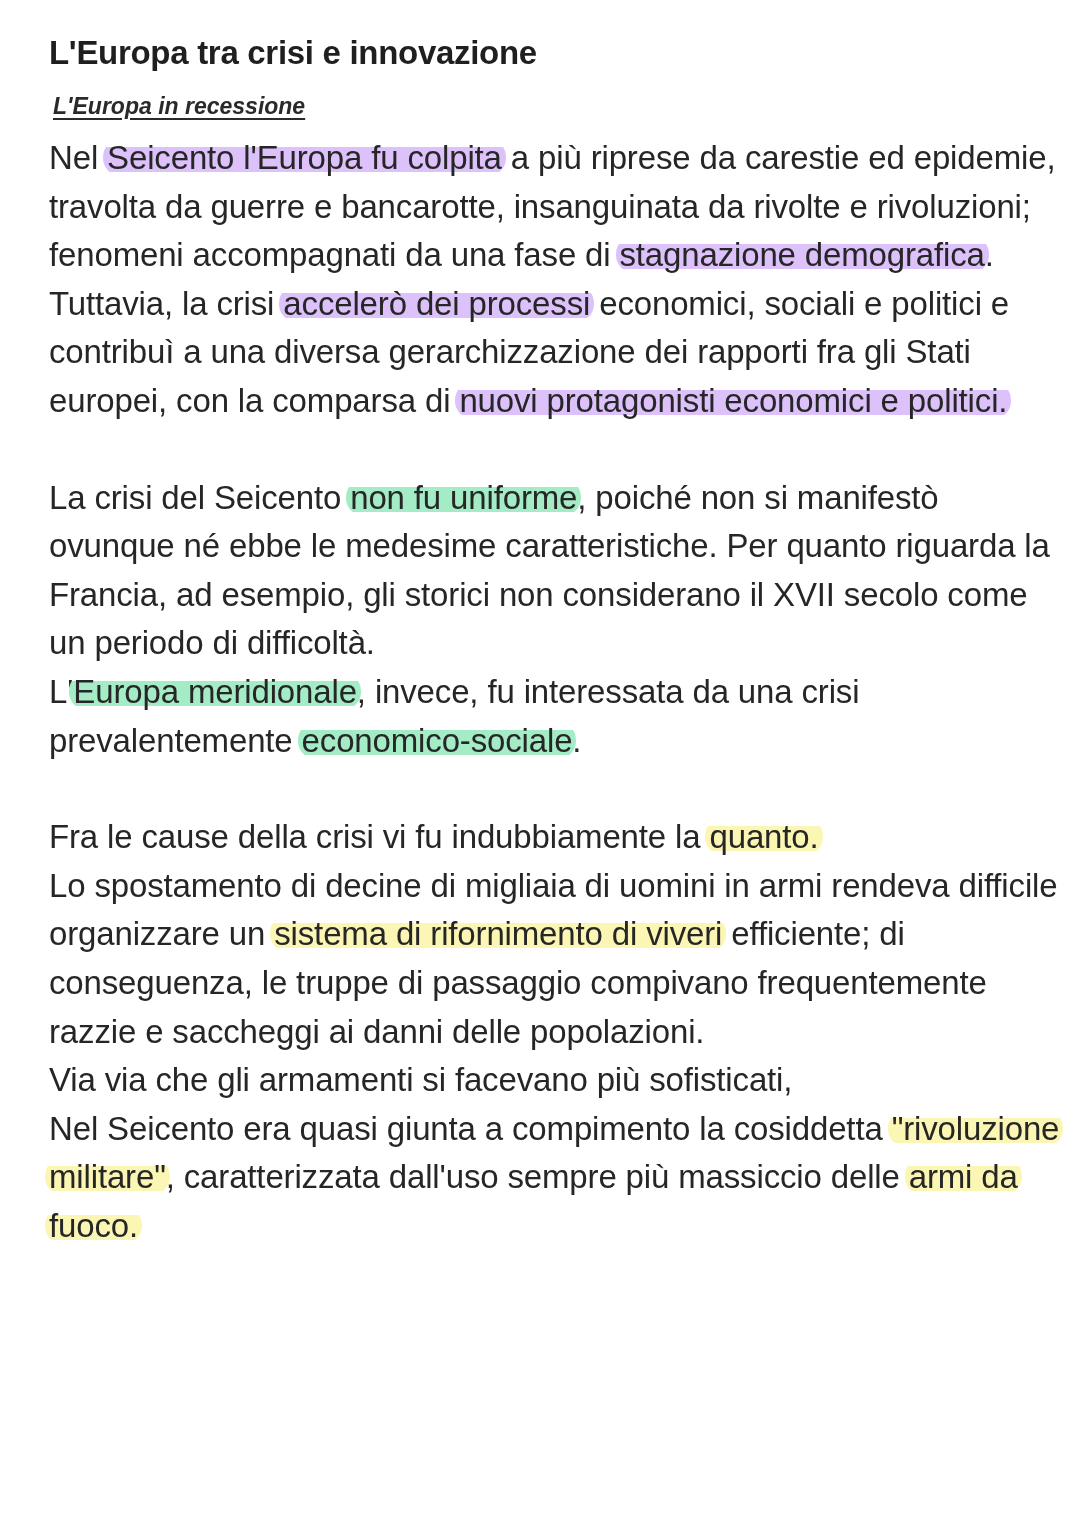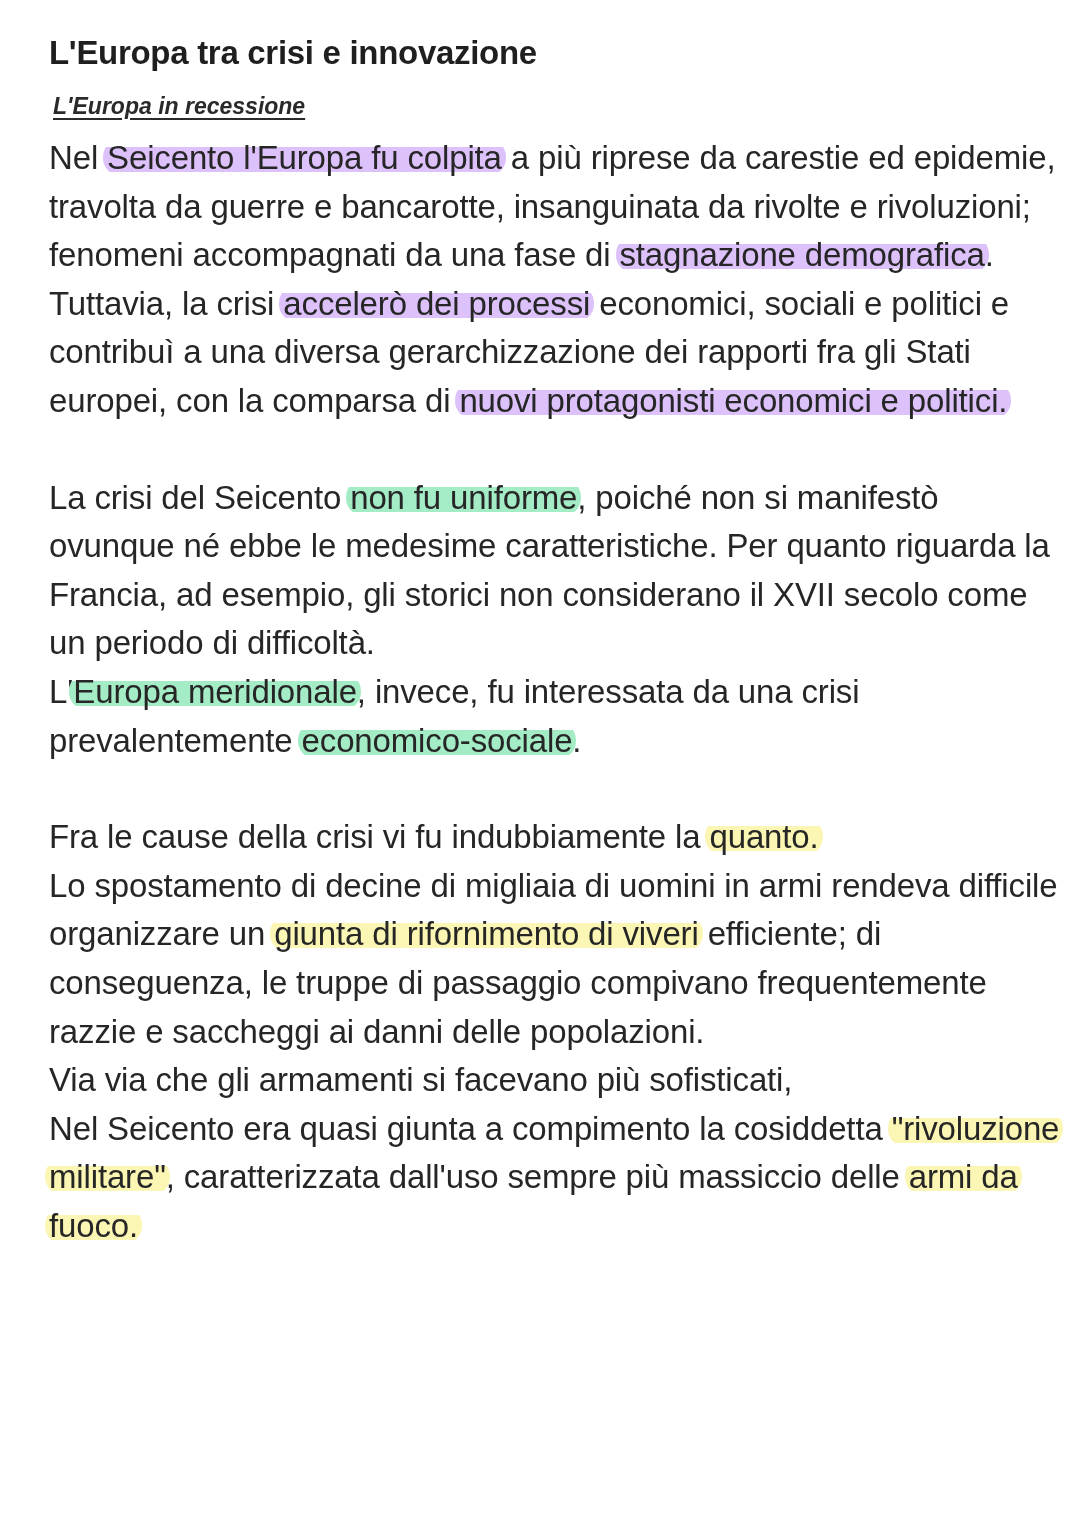--- a/index.html
+++ b/index.html
@@ -35,17 +35,17 @@
   <h1 class="title">L'Europa tra crisi e innovazione</h1>
   <h2 class="subtitle">L'Europa in recessione</h2>
   <div id="body">
       <p class="para"><span>Nel </span><span class="hl purple">Seicento l'Europa fu colpita</span><span> a più riprese da carestie ed epidemie, travolta da guerre e bancarotte, insanguinata da rivolte e rivoluzioni; fenomeni accompagnati da una fase di </span><span class="hl purple">stagnazione demografica</span><span>.</span></p>
       <p class="para"><span>Tuttavia, la crisi </span><span class="hl purple">accelerò dei processi</span><span> economici, sociali e politici e contribuì a una diversa gerarchizzazione dei rapporti fra gli Stati europei, con la comparsa di </span><span class="hl purple">nuovi protagonisti economici e politici.</span></p>
       <div class="gap"></div>
       <p class="para"><span>La crisi del Seicento </span><span class="hl green">non fu uniforme</span><span>, poiché non si manifestò ovunque né ebbe le medesime caratteristiche. Per quanto riguarda la Francia, ad esempio, gli storici non considerano il XVII secolo come un periodo di difficoltà.</span></p>
       <p class="para"><span>L'</span><span class="hl green">Europa meridionale</span><span>, invece, fu interessata da una crisi prevalentemente </span><span class="hl green">economico-sociale</span><span>.</span></p>
       <div class="gap"></div>
       <p class="para"><span>Fra le cause della crisi vi fu indubbiamente la </span><span class="hl yellow">quanto.</span></p>
-      <p class="para"><span>Lo spostamento di decine di migliaia di uomini in armi rendeva difficile organizzare un </span><span class="hl yellow">giunta di rifornimento di viveri</span><span> efficiente; di conseguenza, le truppe di passaggio compivano frequentemente razzie e saccheggi ai danni delle popolazioni.</span></p>
+      <p class="para"><span>Lo spostamento di decine di migliaia di uomini in armi rendeva difficile organizzare un </span><span class="hl yellow">sistema di rifornimento di viveri</span><span> efficiente; di conseguenza, le truppe di passaggio compivano frequentemente razzie e saccheggi ai danni delle popolazioni.</span></p>
       <p class="para"><span>Via via che gli armamenti si facevano più sofisticati,</span></p>
       <p class="para"><span>Nel Seicento era quasi giunta a compimento la cosiddetta </span><span class="hl yellow">"rivoluzione militare"</span><span>, caratterizzata dall'uso sempre più massiccio delle </span><span class="hl yellow">armi da fuoco.</span></p>
     </div>
 </div>
 
 </body></html>

